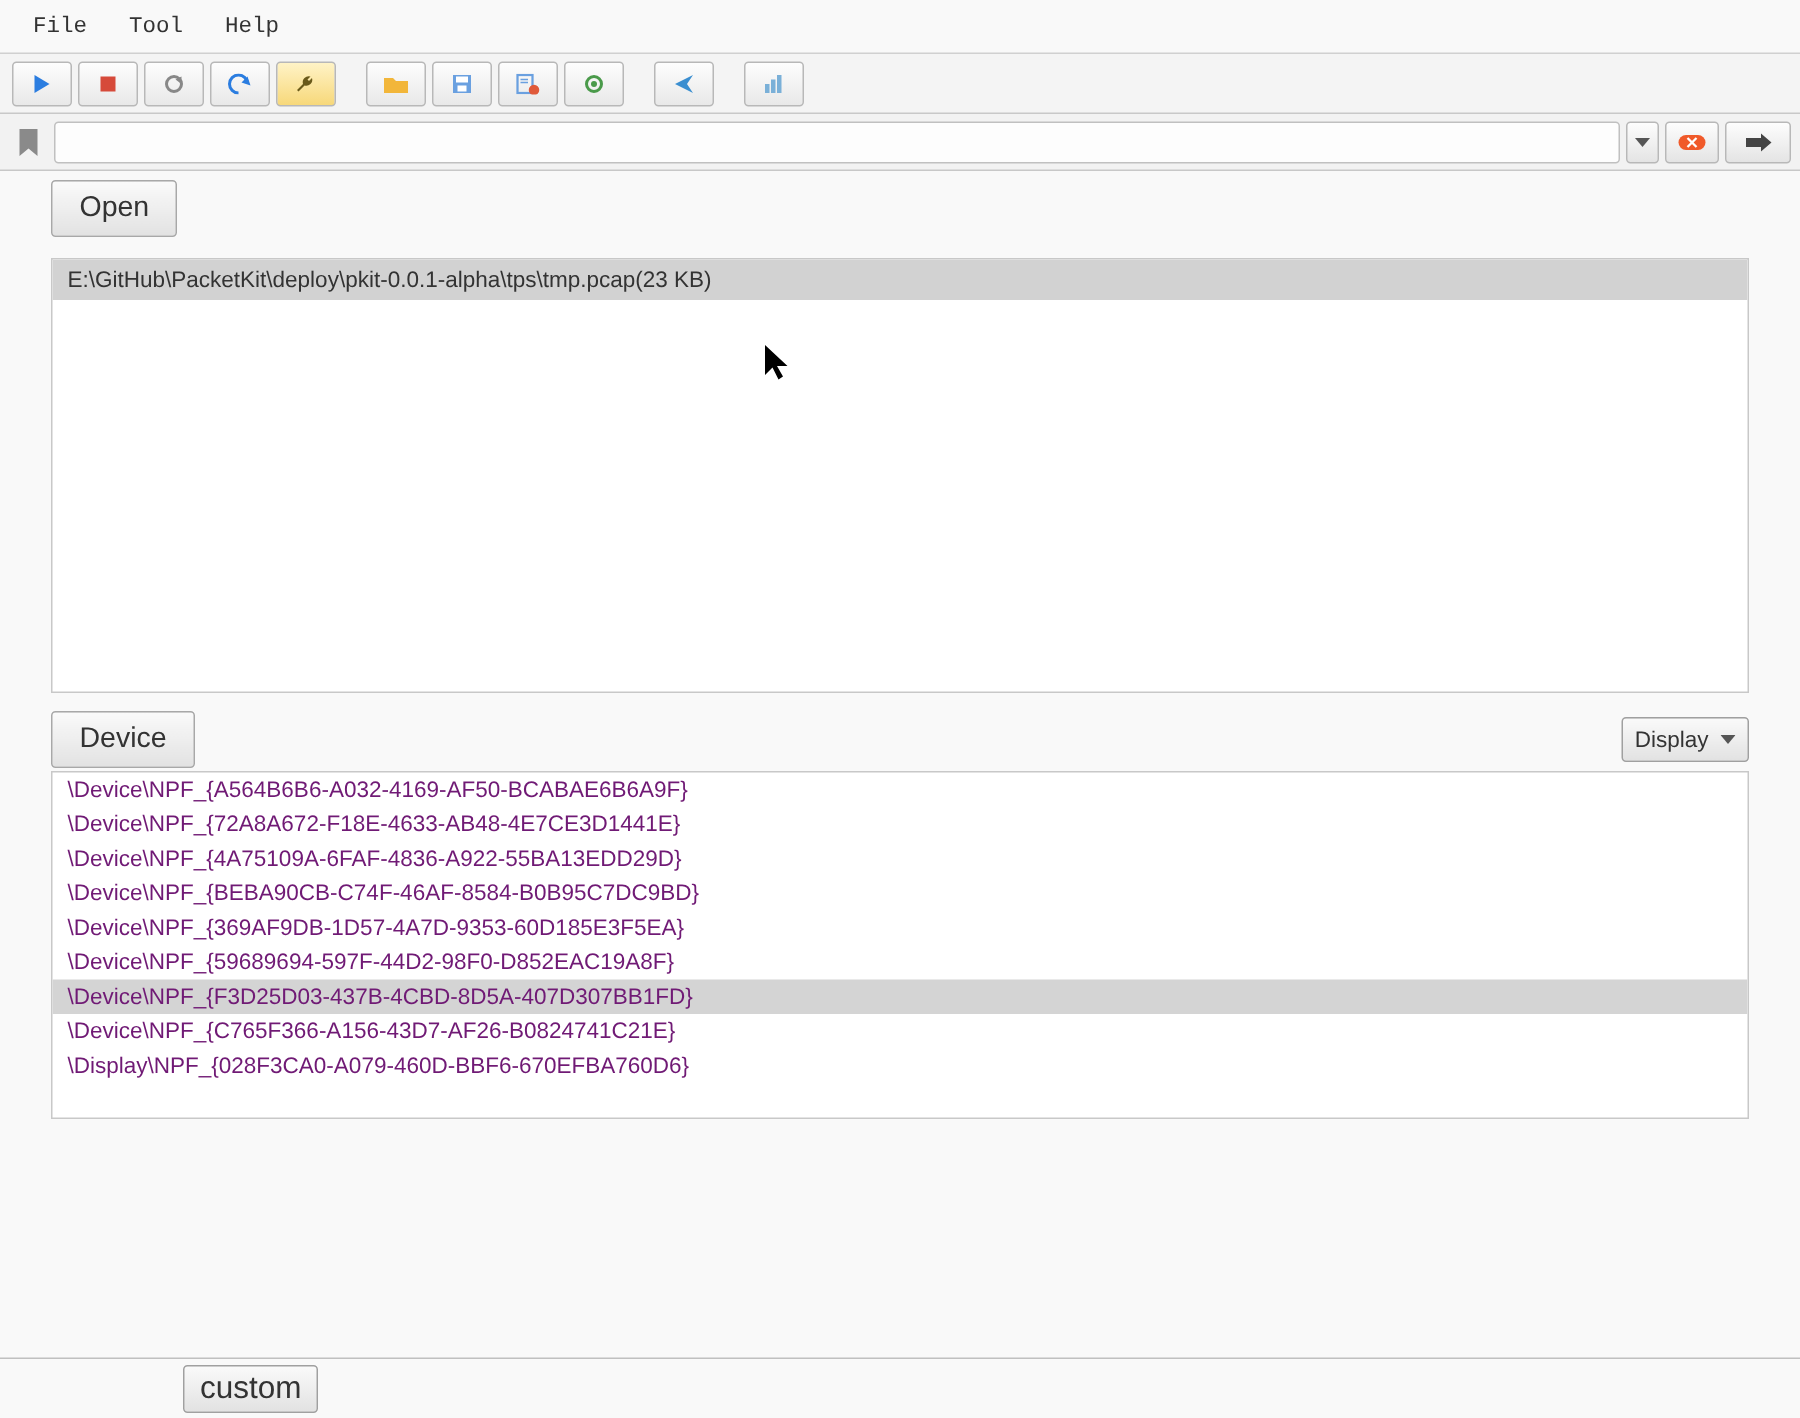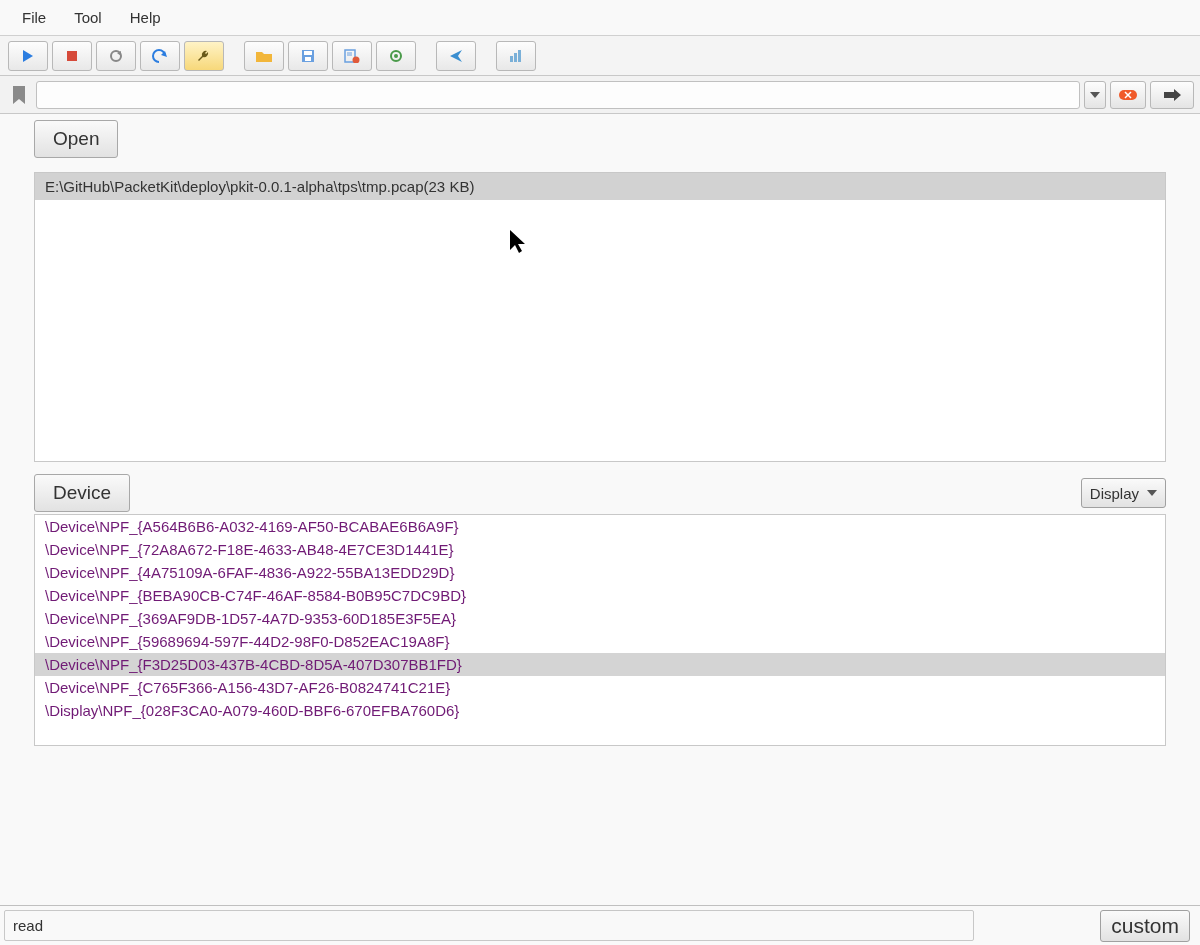--- a/index.html
+++ b/index.html
@@ -1,18 +1,18 @@
 <!DOCTYPE html>
 <html><head>
 <meta charset="utf-8">
 <style>
   * { margin:0; padding:0; box-sizing:border-box; font-family:"Segoe UI",Tahoma,sans-serif; }
   html,body{ width:1200px; height:945px; background:#f9f9f9; color:#333; overflow:hidden; font-size:14px;}
   .menubar{ height:36px; display:flex; align-items:center; padding:0 8px; border-bottom:1px solid #d0d0d0; background:#f9f9f9;}
-  .menubar .mitem{ padding:4px 14px; cursor:default; color:#333; font-size:15px;}
+  .menubar .mitem{ padding:4px 14px; cursor:default; color:#333; font-size:15px;font-family:Liberation Mono, monospace;}
   .toolbar{ height:40px; display:flex; align-items:center; padding:4px 8px; gap:6px; background:#f4f4f4; border-bottom:1px solid #c8c8c8;}
   .tb-group{ display:flex; gap:4px;}
   .tbtn{ width:40px; height:30px; border:1px solid #b8b8b8; border-radius:3px; background:linear-gradient(#fdfdfd,#e8e8e8); display:flex; align-items:center; justify-content:center; cursor:pointer;}
   .tb-gap{width:8px;}
   .filterbar{ height:38px; display:flex; align-items:center; padding:4px 6px; gap:4px; background:#f2f2f2; border-bottom:1px solid #c8c8c8;}
   .bookmark{ width:26px; height:28px; display:flex; align-items:center; justify-content:center; border-radius:3px;}
   .filter-input{ flex:1; height:28px; border:1px solid #c0c0c0; border-radius:3px; background:#fdfdfd; padding:0 6px;}
   .fbtn{ width:22px; height:28px; border:1px solid #b8b8b8; border-radius:3px; background:linear-gradient(#fdfdfd,#e4e4e4); display:flex; align-items:center; justify-content:center; cursor:pointer;}
   .clrbtn{ width:36px; height:28px; border:1px solid #b8b8b8; border-radius:3px; background:linear-gradient(#fdfdfd,#e4e4e4); display:flex; align-items:center; justify-content:center; cursor:pointer;}
   .gobtn{ width:44px; height:28px; border:1px solid #b8b8b8; border-radius:3px; background:linear-gradient(#fdfdfd,#e4e4e4); display:flex; align-items:center; justify-content:center; cursor:pointer;}
@@ -176,21 +176,20 @@
       <div class="dev-row">\Device\NPF_{369AF9DB-1D57-4A7D-9353-60D185E3F5EA}</div>
       <div class="dev-row">\Device\NPF_{59689694-597F-44D2-98F0-D852EAC19A8F}</div>
       <div class="dev-row sel">\Device\NPF_{F3D25D03-437B-4CBD-8D5A-407D307BB1FD}</div>
       <div class="dev-row">\Device\NPF_{C765F366-A156-43D7-AF26-B0824741C21E}</div>
       <div class="dev-row">\Display\NPF_{028F3CA0-A079-460D-BBF6-670EFBA760D6}</div>
     </div>
 
 </div>
 
 <div class="statusbar">
-  <div class="status-left">read</div>
   <div class="status-right">
     <div class="custom-btn">custom</div>
   </div>
 </div>
 
 <svg class="cursor-fake" width="20" height="26">
   <polygon points="0,0 0,20 5,15 9,23 12,21 8,14 15,14" fill="#000"></polygon>
 </svg>
 
 </body></html>

